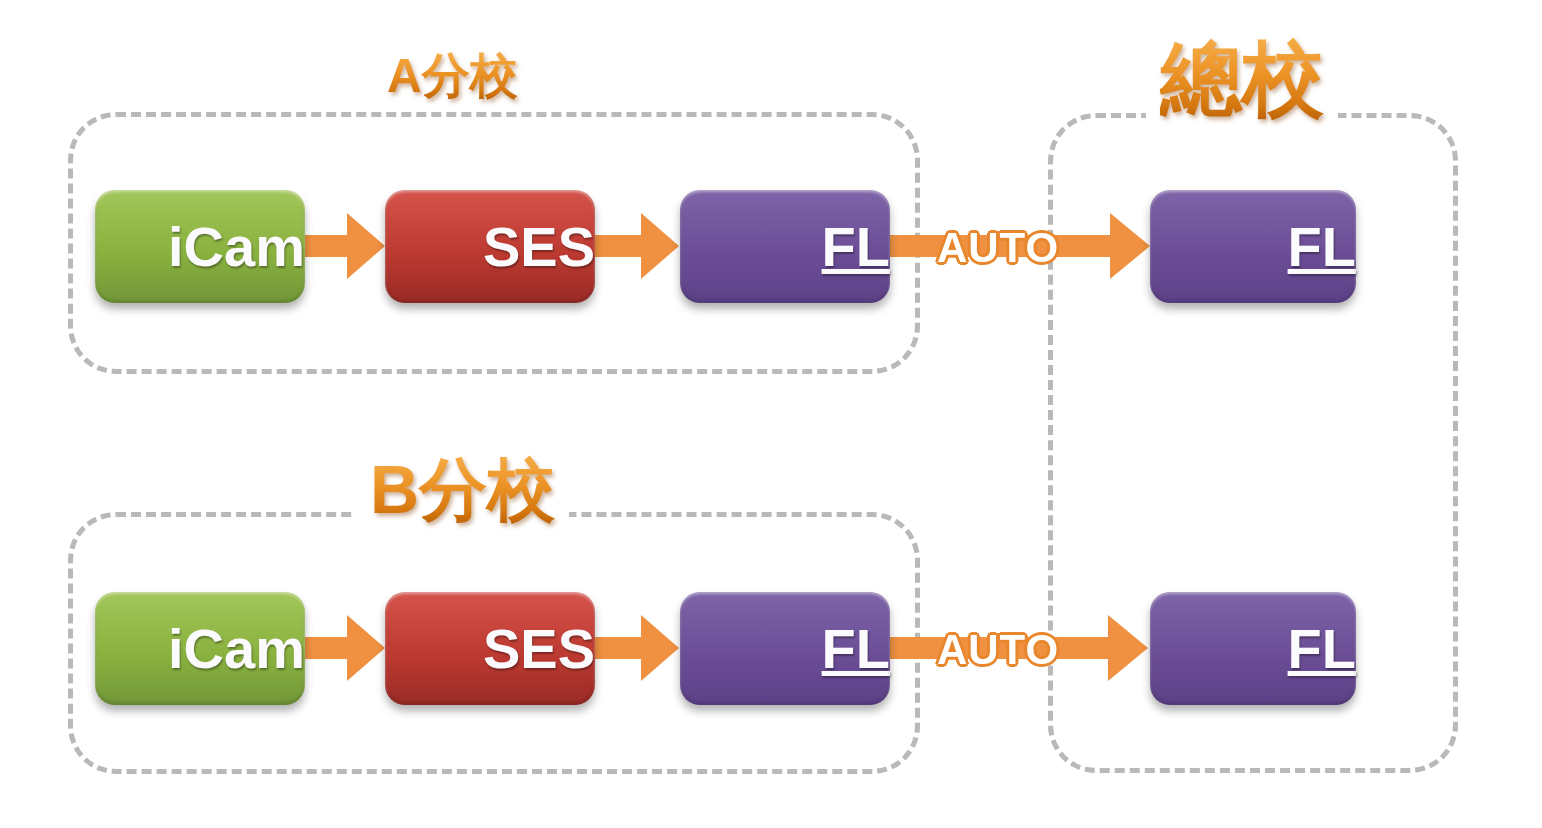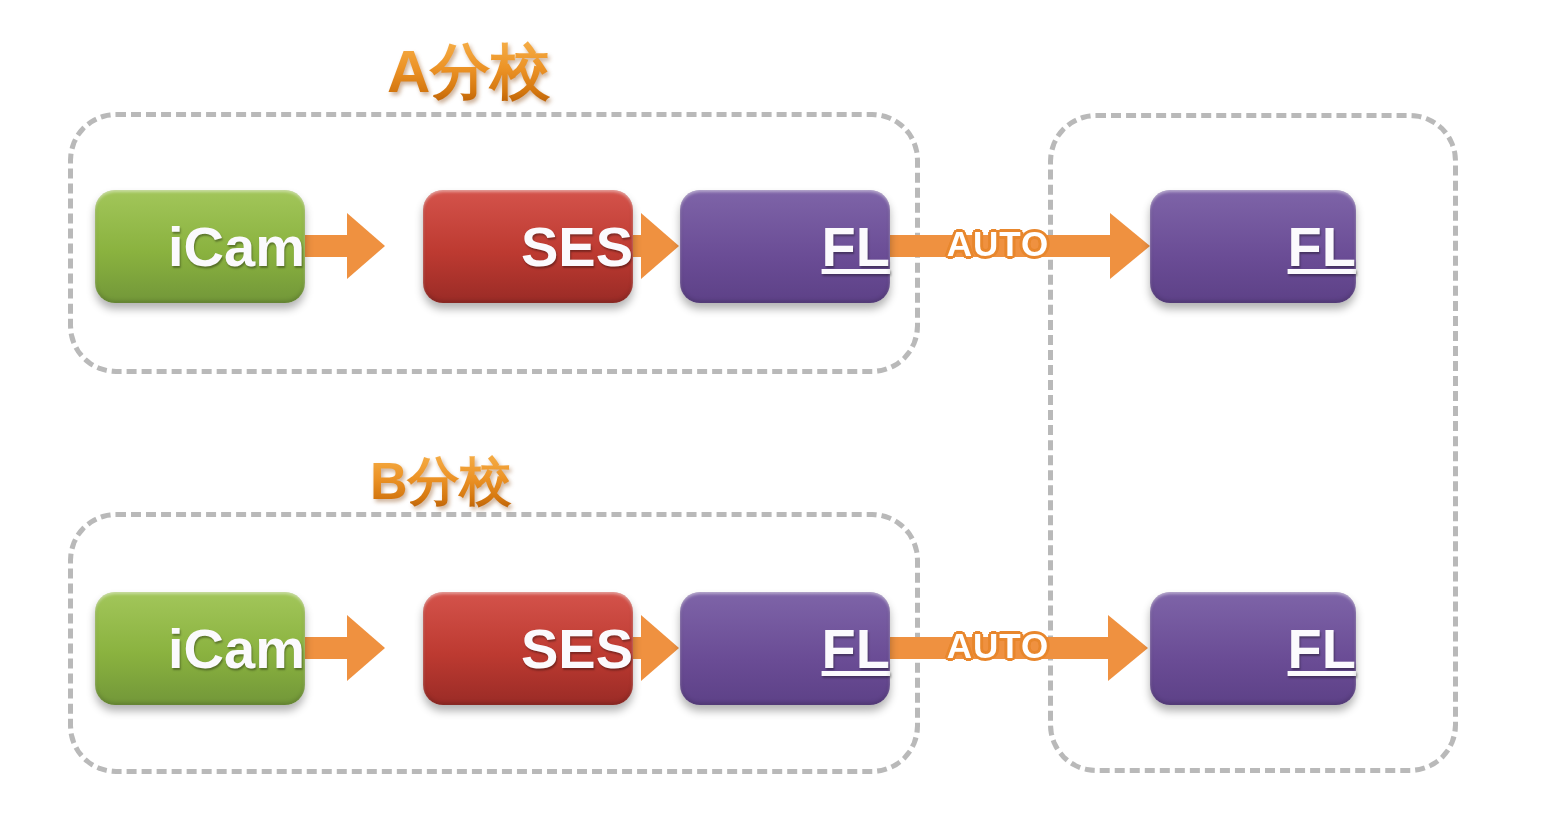--- a/index.html
+++ b/index.html
@@ -41,22 +41,22 @@
   @supports ((-webkit-background-clip: text) or (background-clip: text)) {
     .group-title span.grad {
       background: linear-gradient(180deg, #f6b04a 0%, #ec9326 45%, #d4770f 80%, #b95f06 100%);
       -webkit-background-clip: text;
       background-clip: text;
       color: transparent;
       text-shadow: none;
       filter: drop-shadow(2px 3px 2px rgba(130, 60, 0, 0.4));
     }
   }
-  .title-a  { left: 373px;  top: 42px;  font-size: 60px; }
-  .title-b  { left: 356px;  top: 455px; font-size: 52px; }
+  .title-a  { left: 373px;  top: 52px;  font-size: 48px; }
+  .title-b  { left: 356px;  top: 455px; font-size: 68px; }
   .title-hq { left: 1146px; top: 38px;  font-size: 82px; }
 
   
   .node {
     position: absolute;
     width: 210px;
     height: 113px;
     border-radius: 20px;
     display: flex;
     align-items: center;
@@ -70,21 +70,21 @@
   }
   .node::before {
     content: "";
     position: absolute;
     inset: 0;
     border-radius: 20px;
     box-shadow: inset 0 2px 3px rgba(255, 255, 255, 0.45), inset 0 -2px 4px rgba(0, 0, 0, 0.18);
     pointer-events: none;
   }
   .node-icam { background: linear-gradient(180deg, #a2c65a 0%, #8ab23f 55%, #729739 100%); }
-  .node-ses  { background: linear-gradient(180deg, #d4534b 0%, #bd3a31 55%, #9a2b26 100%); margin-left: 38px; }
+  .node-ses  { background: linear-gradient(180deg, #d4534b 0%, #bd3a31 55%, #9a2b26 100%); }
   .node-fl   { background: linear-gradient(180deg, #7e64a8 0%, #6a4c95 60%, #5d4187 100%); text-decoration: underline; }
 
   .icam-a { left: 95px;  top: 190px; }
   .ses-a  { left: 385px; top: 190px; }
   .fl-a   { left: 680px; top: 190px; }
   .icam-b { left: 95px;  top: 592px; }
   .ses-b  { left: 385px; top: 592px; }
   .fl-b   { left: 680px; top: 592px; }
   .fl-hq1 { left: 1150px; top: 190px; width: 206px; }
   .fl-hq2 { left: 1150px; top: 592px; width: 206px; }
@@ -118,21 +118,21 @@
   .arrow-auto-b { left: 886px; top: 615px; width: 262px; }
   .arrow-auto-a .shaft, .arrow-auto-b .shaft { width: 226px; }
   .arrow-auto-a .head,  .arrow-auto-b .head  { left: 222px; border-left-width: 40px; }
 
   
   .auto-label {
     position: absolute;
     z-index: 5;
     width: 164px;
     text-align: center;
-    font-size: 35px;
+    font-size: 42px;
     font-weight: bold;
     letter-spacing: 1px;
     color: #ffffff;
     text-shadow:
       -2px -2px 0 #e8872d,  2px -2px 0 #e8872d,
       -2px  2px 0 #e8872d,  2px  2px 0 #e8872d,
       -3px  0   0 #e8872d,  3px  0   0 #e8872d,
        0   -3px 0 #e8872d,  0    3px 0 #e8872d;
   }
   .auto-a { left: 916px; top: 224px; }
@@ -146,20 +146,23 @@
   <div class="group group-a"></div>
   <div class="group group-b"></div>
   <div class="group group-hq"></div>
 
   <div class="group-title title-a">
     <span class="grad">A分校</span>
   </div>
   <div class="group-title title-b">
     <span class="grad">B分校</span>
   </div>
+  <div class="group-title title-hq">
+    <span class="grad">總校</span>
+  </div>
 
   <div class="node node-icam icam-a">
     <span>iCam</span>
   </div>
   <div class="node node-ses ses-a">
     <span>SES</span>
   </div>
   <div class="node node-fl fl-a">
     <span>FL</span>
   </div>

